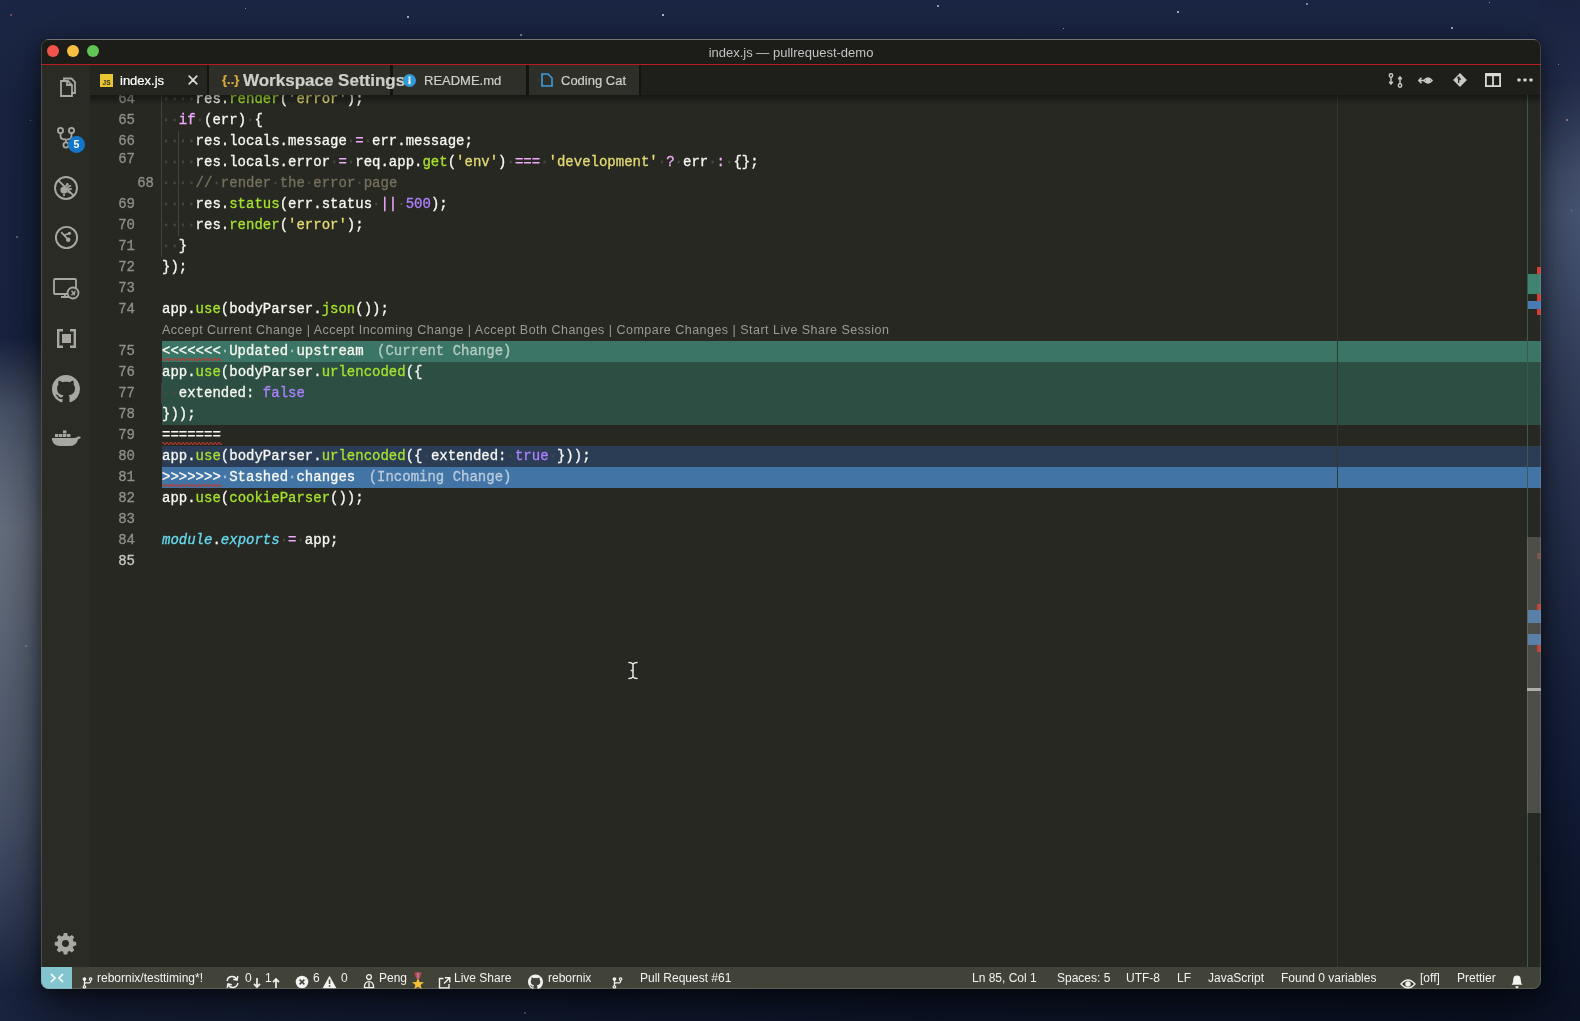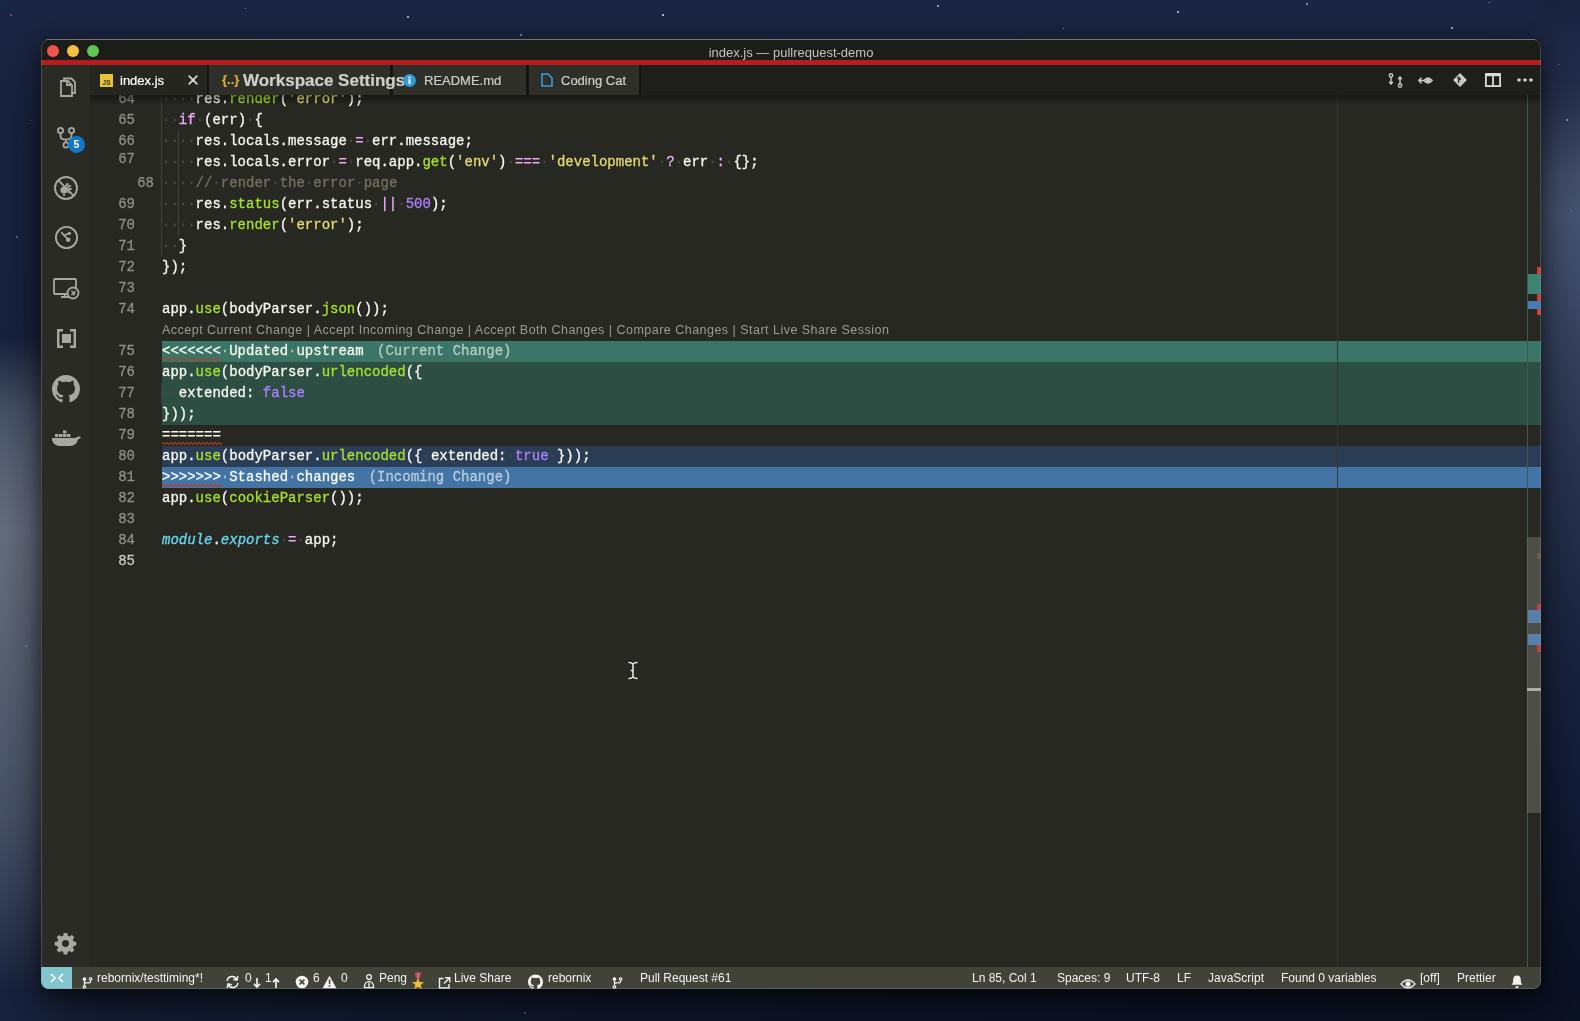--- a/index.html
+++ b/index.html
@@ -4,21 +4,21 @@
 <style>
 html,body{margin:0;padding:0;}
 #stage{position:relative;width:1580px;height:1021px;overflow:hidden;background:#16203c;font-family:"Liberation Sans",sans-serif;}
 .wall{position:absolute;inset:0;background:linear-gradient(180deg,#1b2644 0%,#1a2442 30%,#16203c 55%,#111a33 75%,#0c142a 90%,#0a1124 100%);}
 .wl{position:absolute;left:0;top:0;width:44px;height:1021px;background:linear-gradient(180deg,rgba(27,38,68,0) 0%,rgba(27,38,68,0) 33%,rgba(62,72,94,.55) 36%,#49536a 40%,#5a6478 45%,#697283 52%,#646d7e 58%,#5a6477 66%,#525c70 74%,#49536a 80%,#3c4660 86%,#2e3852 91%,#1c2742 96%,#131d38 100%);}
 .wr{position:absolute;right:0;top:0;width:40px;height:1021px;background:linear-gradient(180deg,#1a2340 0%,#232d4c 8%,#35415f 13%,#44516f 17%,#4a5876 21%,#445271 26%,#3b4866 32%,#333f5c 38%,#2b3654 46%,#232d4a 56%,#1a2440 66%,#131c38 78%,#0d162c 90%,#0a1226 100%);}
 .wb{position:absolute;left:0;bottom:0;width:1580px;height:33px;background:linear-gradient(90deg,#1a2440 0%,#141e38 25%,#0e172c 60%,#0b1326 100%);}
 .star{position:absolute;border-radius:50%;background:#fff;}
 
 .win{position:absolute;left:41px;top:39px;width:1500px;height:950px;border-radius:8px;overflow:hidden;box-shadow:0 24px 60px rgba(0,0,0,.6),0 4px 16px rgba(0,0,0,.45);background:#272822;}
-.title{position:absolute;left:0;top:0;width:100%;height:26px;background:#1c1d19;border-bottom:5px solid #b91c1c;box-sizing:border-box;}
+.title{position:absolute;left:0;top:0;width:100%;height:26px;background:#1c1d19;border-bottom:1px solid #b91c1c;box-sizing:border-box;}
 .title .txt{position:absolute;left:0;right:0;top:0;height:26px;line-height:27px;text-align:center;color:#c2c2c0;font-size:13px;}
 .tl{position:absolute;top:6px;width:12px;height:12px;border-radius:50%;}
 .tabs{position:absolute;left:49px;top:26px;width:1451px;height:30px;background:#1e1f1b;}
 .abar{position:absolute;left:0;top:26px;width:49px;height:902px;background:#2a2b24;z-index:5;}
 .tab{position:absolute;top:0;height:30px;box-sizing:border-box;color:#c9c9c3;font-size:13px;}
 #tablabels .lbl{-webkit-text-stroke:.2px;}
 .tab.active{background:#25261f;color:#fff;}
 .tab.inactive{background:#2e2f28;}
 
 .ed{position:absolute;left:0;top:56px;width:1500px;height:872px;background:#272822;overflow:hidden;}
@@ -362,21 +362,21 @@
           <path d="M8 0C3.58 0 0 3.58 0 8c0 3.54 2.29 6.53 5.47 7.59.4.07.55-.17.55-.38 0-.19-.01-.82-.01-1.49-2.01.37-2.53-.49-2.69-.94-.09-.23-.48-.94-.82-1.13-.28-.15-.68-.52-.01-.53.63-.01 1.08.58 1.23.82.72 1.21 1.87.87 2.33.66.07-.52.28-.87.51-1.07-1.78-.2-3.64-.89-3.64-3.95 0-.87.31-1.59.82-2.15-.08-.2-.36-1.02.08-2.12 0 0 .67-.21 2.2.82.64-.18 1.32-.27 2-.27s1.36.09 2 .27c1.53-1.04 2.2-.82 2.2-.82.44 1.1.16 1.92.08 2.12.51.56.82 1.27.82 2.15 0 3.07-1.87 3.75-3.65 3.95.29.25.54.73.54 1.48 0 1.07-.01 1.93-.01 2.2 0 .21.15.46.55.38A8.01 8.01 0 0 0 16 8c0-4.42-3.58-8-8-8z"></path>
         </svg>
       <div class="st" style="left:507px;">rebornix</div>
 
       <svg class="st" style="left:570px;top:5px;" width="13" height="13" viewBox="0 0 16 16" fill="#f2f2f0">
           <path d="M9.5 3.25a2.25 2.25 0 1 1 3 2.122V6A2.5 2.5 0 0 1 10 8.5H6a1 1 0 0 0-1 1v1.128a2.251 2.251 0 1 1-1.5 0V5.372a2.25 2.25 0 1 1 1.5 0v1.836A2.493 2.493 0 0 1 6 7h4a1 1 0 0 0 1-1v-.628a2.25 2.25 0 0 1-1.5-2.122ZM4.25 12a.75.75 0 1 0 0 1.5.75.75 0 0 0 0-1.5ZM3.5 3.25a.75.75 0 1 1 1.5 0 .75.75 0 0 1-1.5 0Zm8.25-.75a.75.75 0 1 0 0 1.5.75.75 0 0 0 0-1.5Z"></path>
         </svg>
       <div class="st" style="left:583px;margin-left:16px;">Pull Request #61</div>
 
       <div class="st" style="left:931px;">Ln 85, Col 1</div>
-      <div class="st" style="left:1016px;">Spaces: 9</div>
+      <div class="st" style="left:1016px;">Spaces: 5</div>
       <div class="st" style="left:1085px;">UTF-8</div>
       <div class="st" style="left:1136px;">LF</div>
       <div class="st" style="left:1167px;">JavaScript</div>
       <div class="st" style="left:1240px;">Found 0 variables</div>
       <svg class="st" style="left:1359px;top:6px;" width="16" height="11" viewBox="0 0 16 11" fill="none" stroke="#f2f2f0" stroke-width="1.3">
           <path d="M1 5.5 Q8 -2.5 15 5.5 Q8 13.5 1 5.5 Z"></path>
           <circle cx="8" cy="5.5" r="2" fill="#f2f2f0"></circle>
         </svg>
       <div class="st" style="left:1379px;">[off]</div>
       <div class="st" style="left:1416px;">Prettier</div>

